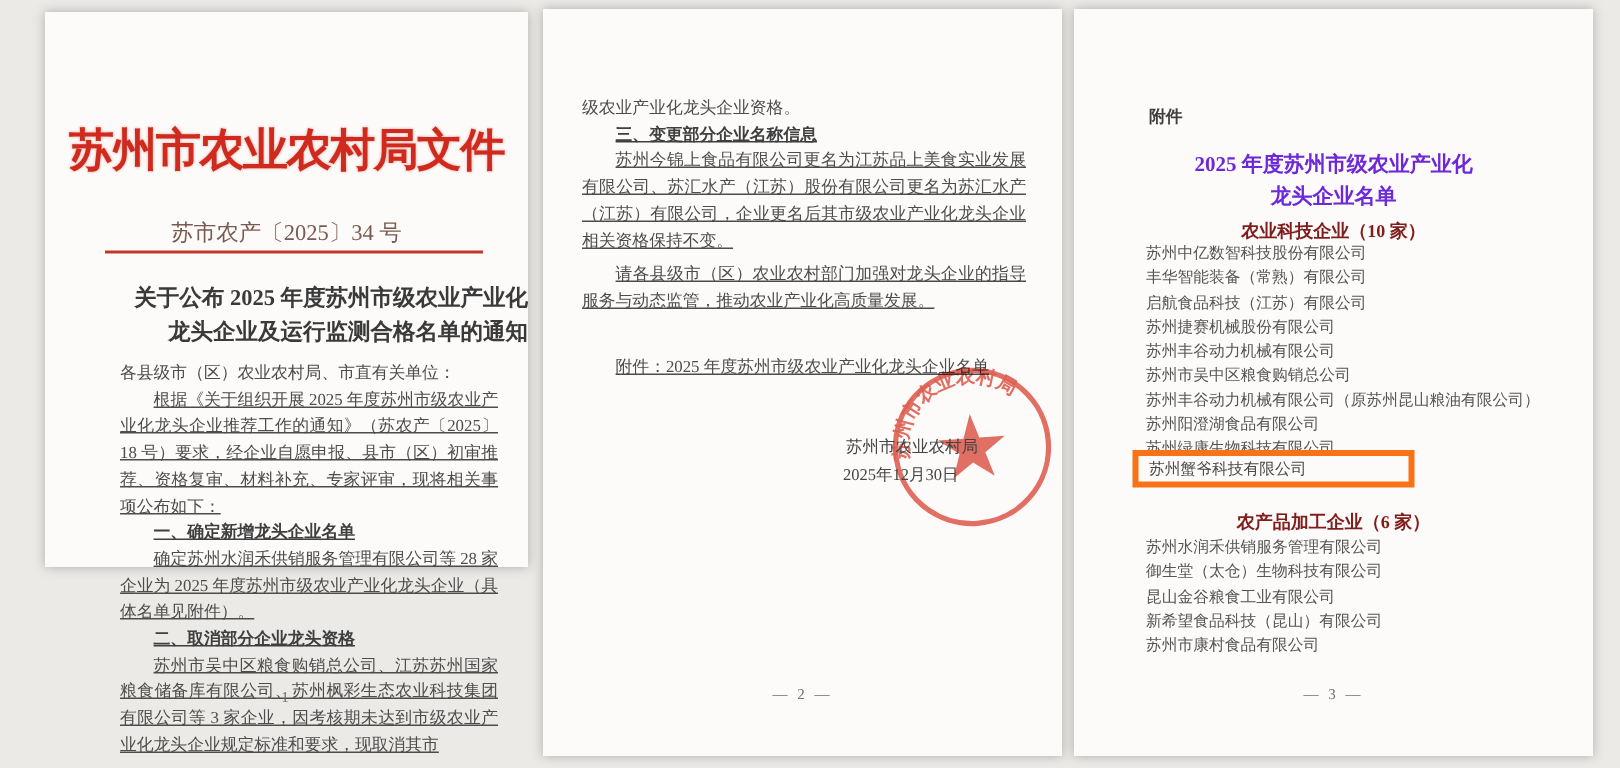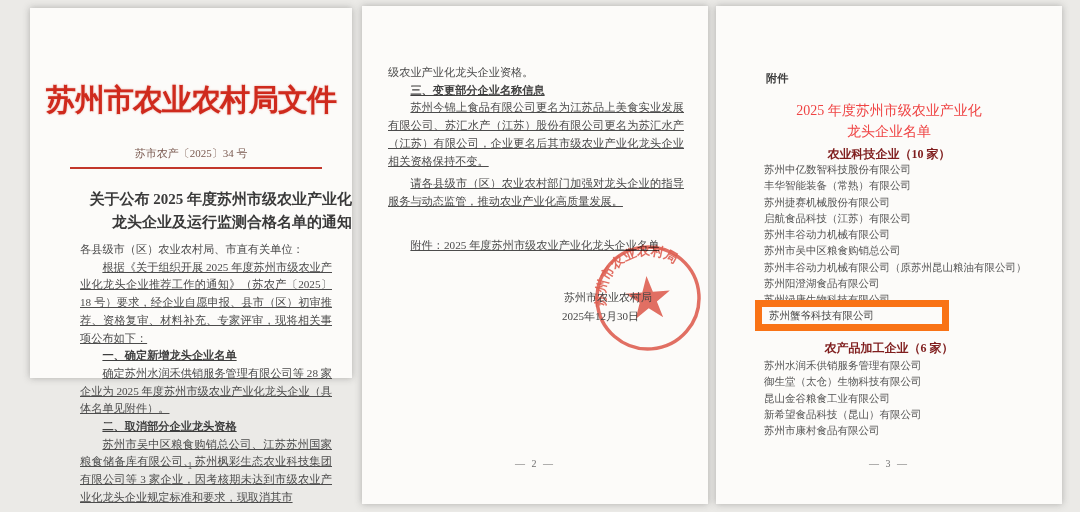--- a/index.html
+++ b/index.html
@@ -5,33 +5,33 @@
   html,body{margin:0;padding:0;background:#ebeae7;font-family:"Liberation Serif","DejaVu Serif",serif;}
   .canvas{position:relative;width:1080px;height:512px;background:#ebeae7;overflow:hidden;}
   .page{position:absolute;background:#fcfbf9;box-shadow:0 0 7px rgba(60,60,60,.35);}
   #page1{left:30px;top:8px;width:322px;height:370px;}
   #page2{left:362px;top:6px;width:346px;height:498px;}
   #page3{left:716px;top:6px;width:346px;height:498px;}
   .abs{position:absolute;}
   .center{text-align:center;width:100%;}
   .red-head{color:#cf2a1d;font-weight:bold;font-size:30px;letter-spacing:-1px;
             text-shadow:0 0 2px rgba(207,42,29,.45);white-space:nowrap;}
-  .docnum{font-size:11px;color:#7a5a50;filter:blur(.3px);}
+  .docnum{font-size:15px;color:#7a5a50;filter:blur(.3px);}
   .redline{height:2px;background:#c3372b;}
   .doctitle{font-size:15px;font-weight:bold;color:#3a3a3a;line-height:23px;filter:blur(.25px);}
   .body-txt{font-size:11.2px;color:#4c4c4c;line-height:17.7px;text-align:justify;filter:blur(.35px);}
   .body-txt p{margin:0;}
   .ind{text-indent:2em;text-decoration:underline;}
   .bold{font-weight:bold;color:#3f3f3f;}
   .pagenum{font-size:10px;color:#6f6f6f;letter-spacing:2px;filter:blur(.3px);}
-  .att-title{font-size:14px;font-weight:normal;color:#ef4444;line-height:21px;filter:blur(.3px);}
+  .att-title{font-size:14px;font-weight:bold;color:#6d28d9;line-height:21px;filter:blur(.3px);}
   .sec-title{font-size:12px;font-weight:bold;color:#7f1d1d;filter:blur(.3px);}
   .complist{font-size:10.5px;color:#555;line-height:16.3px;white-space:nowrap;filter:blur(.45px);}
   .complist div{height:16.3px;}
-  .hibox{border:7px solid #f97316;height:17px;display:flex;align-items:center;}
+  .hibox{border:4px solid #f97316;height:17px;display:flex;align-items:center;}
   .hibox span{font-size:10.5px;color:#4a4a4a;padding-left:7px;filter:blur(.35px);white-space:nowrap;}
   .seal{mix-blend-mode:multiply;opacity:.88;transform:rotate(-4deg);}
   .signline{font-size:11px;color:#454545;filter:blur(.35px);white-space:nowrap;}
 </style>
 </head>
 <body>
 
 <div class="canvas">
 
   <div class="page" id="page1">
@@ -81,22 +81,22 @@
     <div class="abs body-txt bold" style="top:64px;left:50px;">附件</div>
     <div class="abs center att-title" style="top:94px;">
       <div>2025 年度苏州市级农业产业化</div>
       <div>龙头企业名单</div>
     </div>
 
     <div class="abs center sec-title" style="top:140px;">农业科技企业（10 家）</div>
     <div class="abs complist" style="top:156px;left:48px;">
       <div>苏州中亿数智科技股份有限公司</div>
       <div>丰华智能装备（常熟）有限公司</div>
+      <div>启航食品科技（江苏）有限公司</div>
       <div>苏州捷赛机械股份有限公司</div>
-      <div>启航食品科技（江苏）有限公司</div>
       <div>苏州丰谷动力机械有限公司</div>
       <div>苏州市吴中区粮食购销总公司</div>
       <div>苏州丰谷动力机械有限公司（原苏州昆山粮油有限公司）</div>
       <div>苏州阳澄湖食品有限公司</div>
       <div>苏州绿康生物科技有限公司</div>
     </div>
 
     <div class="abs hibox" style="top:294px;left:39px;width:180px;">
       <span>苏州蟹爷科技有限公司</span>
     </div>

